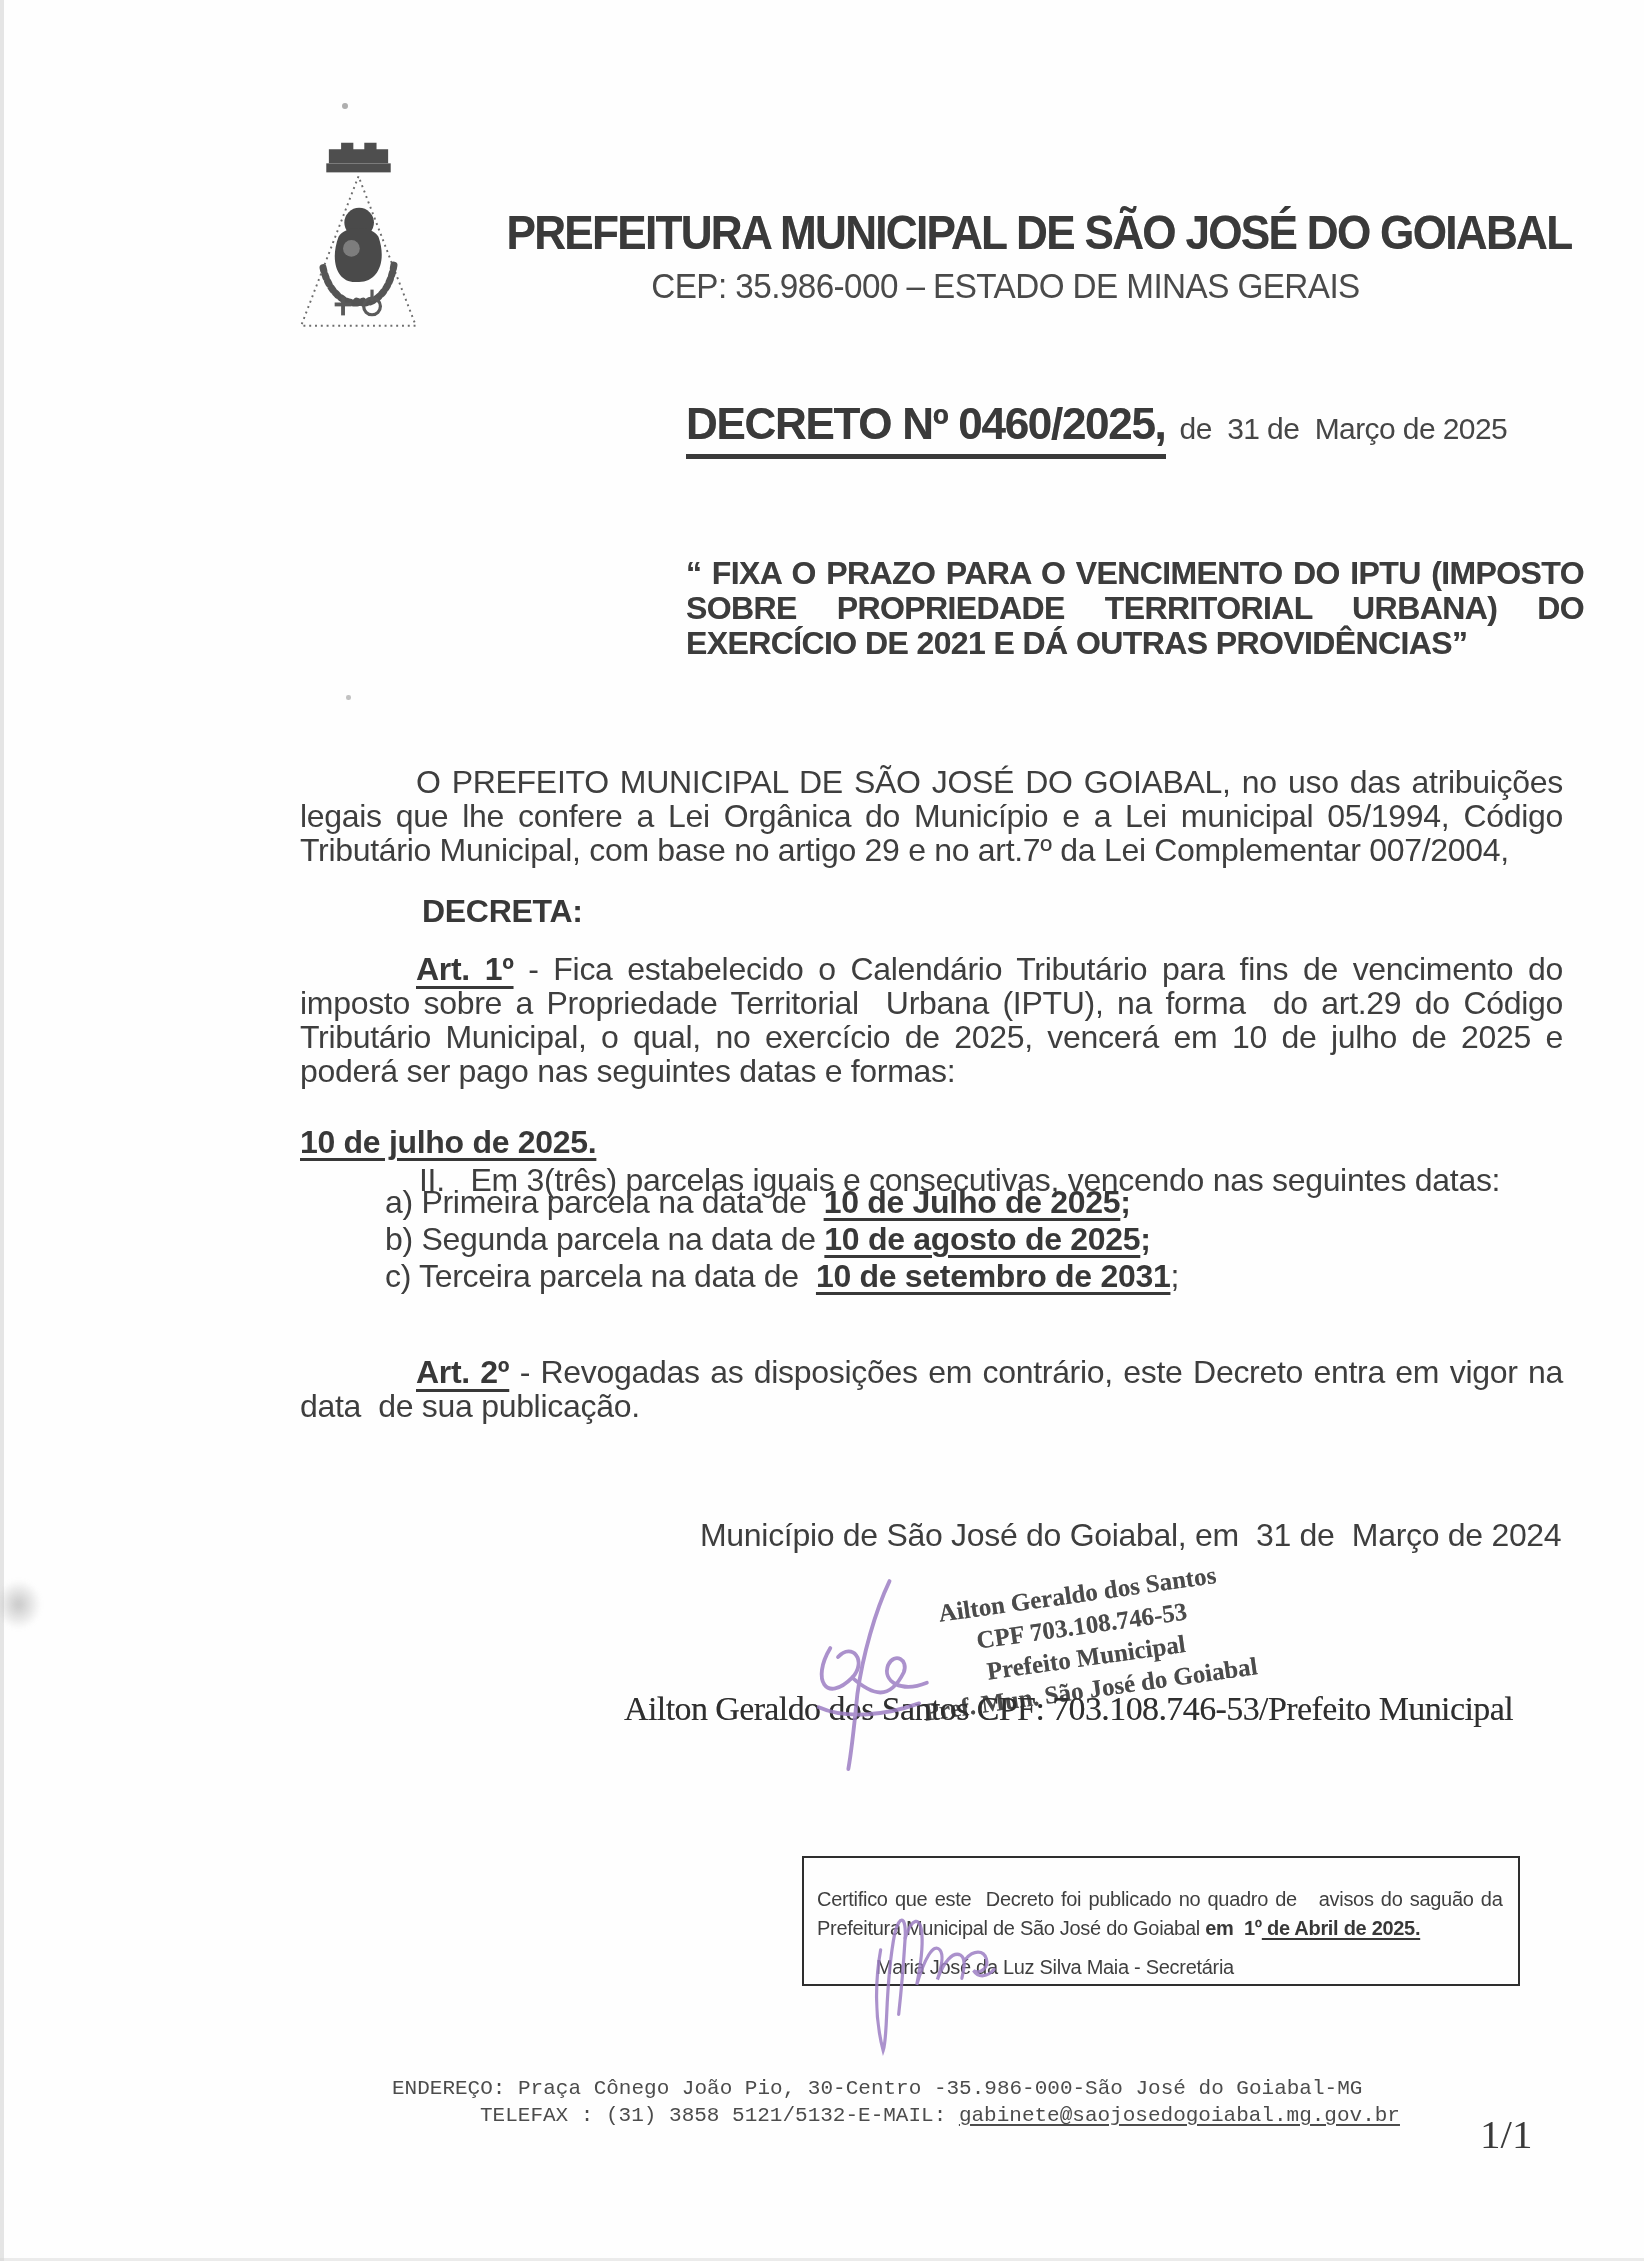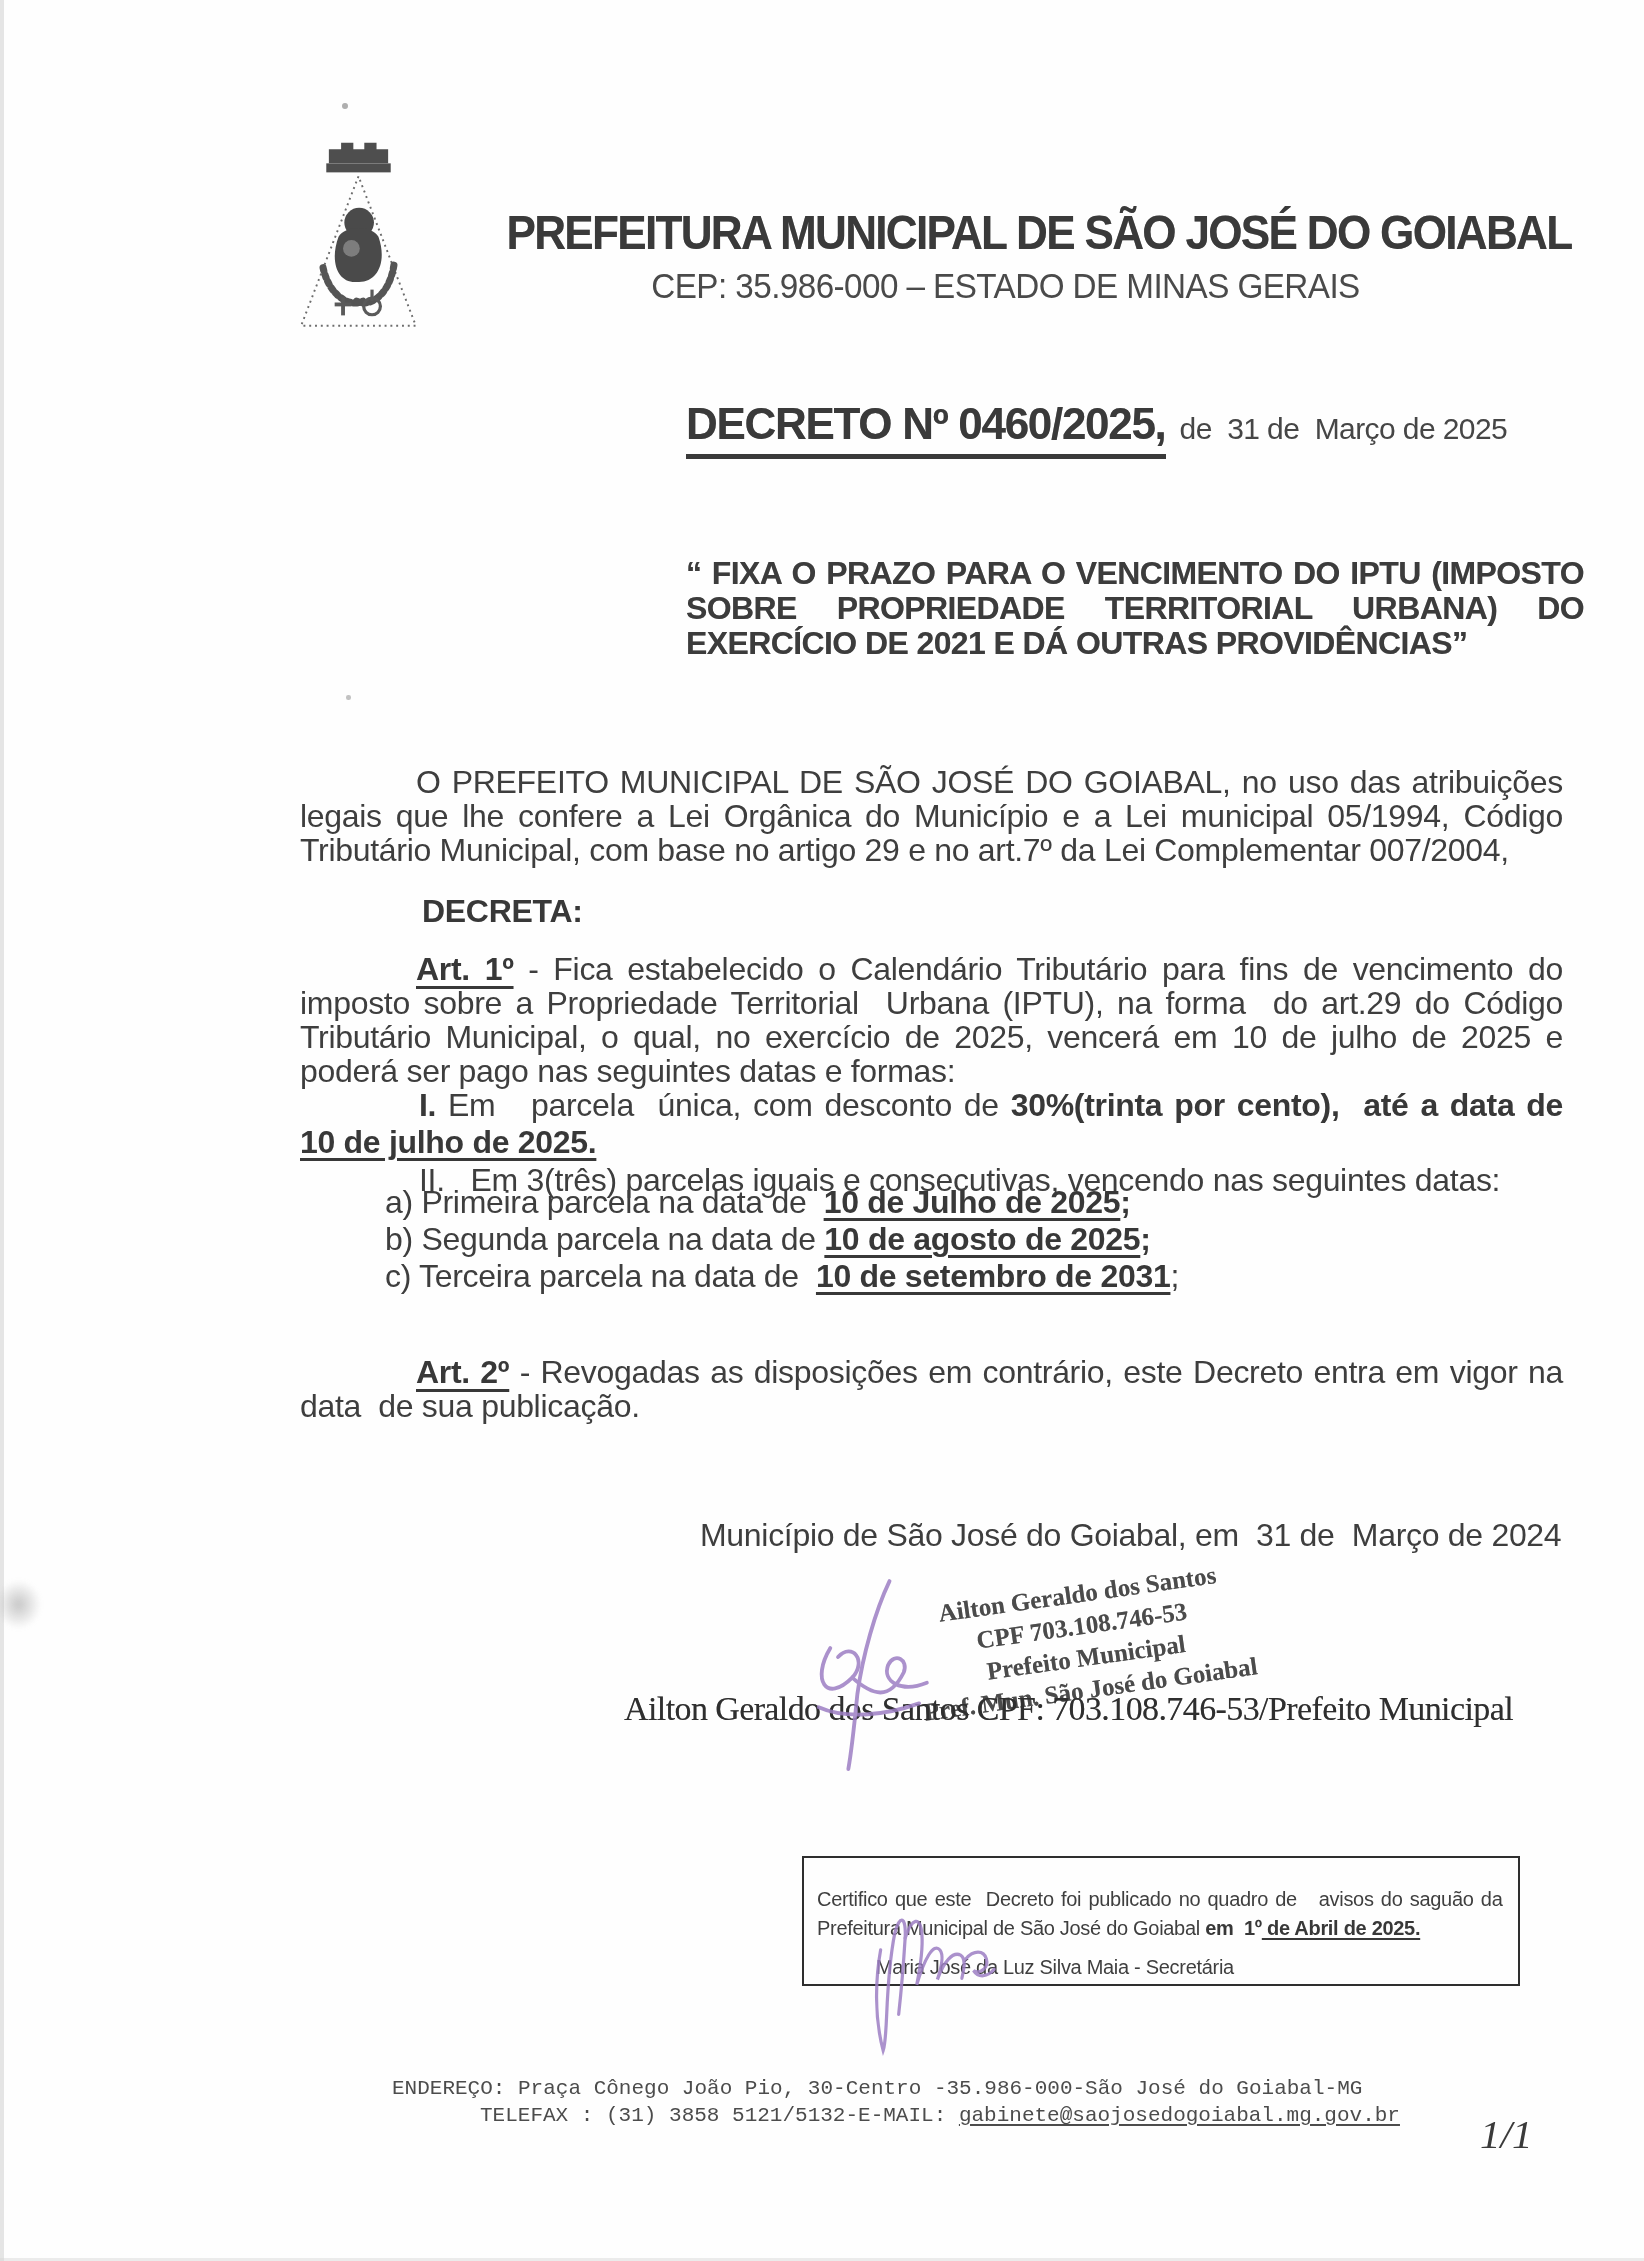--- a/index.html
+++ b/index.html
@@ -95,21 +95,21 @@
   .sig2{position:absolute;left:869px;top:1888px;width:129px;height:169px;z-index:4;}
 
   
   .footer{
     position:absolute;left:392px;top:2075px;z-index:1;
     font-family:"Liberation Mono",monospace;font-size:21px;line-height:27px;color:#4c4c4c;
   }
   .footer .l2{padding-left:88px;}
   .page-num{
     position:absolute;left:1480px;top:2110px;z-index:1;
-    font-family:"Liberation Serif",serif;font-size:41px;color:#3a3a3a;font-style:italic;
+    font-family:"Liberation Serif",serif;font-size:41px;color:#3a3a3a;
   }
 </style>
 </head>
 <body>
 
 <div class="page">
 
   <div class="edge-left"></div>
   <div class="edge-bottom"></div>
   <div class="smudge"></div>
@@ -147,21 +147,20 @@
   </div>
 
   <div class="quote">“ FIXA O PRAZO PARA O VENCIMENTO DO IPTU (IMPOSTO SOBRE PROPRIEDADE TERRITORIAL URBANA) DO EXERCÍCIO DE 2021 E DÁ OUTRAS PROVIDÊNCIAS”</div>
 
   <p class="bp" id="para1">O PREFEITO MUNICIPAL DE SÃO JOSÉ DO GOIABAL, no uso das atribuições legais que lhe confere a Lei Orgânica do Município e a Lei municipal 05/1994, Código Tributário Municipal, com base no artigo 29 e no art.7º da Lei Complementar 007/2004,</p>
 
   <p class="bp" id="decreta">DECRETA:</p>
 
   <p class="bp" id="art1"><span class="art-label">Art. 1º</span><span> - Fica estabelecido o Calendário Tributário para fins de vencimento do imposto sobre a Propriedade Territorial&nbsp; Urbana (IPTU), na forma&nbsp; do art.29 do Código Tributário Municipal, o qual, no exercício de 2025, vencerá em 10 de julho de 2025 e poderá ser pago nas seguintes datas e formas:</span></p>
 
-  <p class="bp" id="item1-l1"><span class="b">I.</span><span> Em&nbsp;&nbsp; parcela&nbsp; única, com desconto de </span><span class="b">30%(trinta por cento),&nbsp; até a data de</span></p>
   <p class="bp" id="item1-l2"><span class="b u">10 de julho de 2025.</span></p>
 
   <p class="bp" id="item2">II.&nbsp;&nbsp; Em 3(três) parcelas iguais e consecutivas, vencendo nas seguintes datas:</p>
 
   <div class="bp" id="alineas">
     <div><span>a) Primeira parcela na data de&nbsp; </span><span class="b u">10 de Julho de 2025</span><span class="b">;</span></div>
     <div><span>b) Segunda parcela na data de </span><span class="b u">10 de agosto de 2025</span><span class="b">;</span></div>
     <div><span>c) Terceira parcela na data de&nbsp; </span><span class="b u">10 de setembro de 2031</span><span>;</span></div>
   </div>
 

